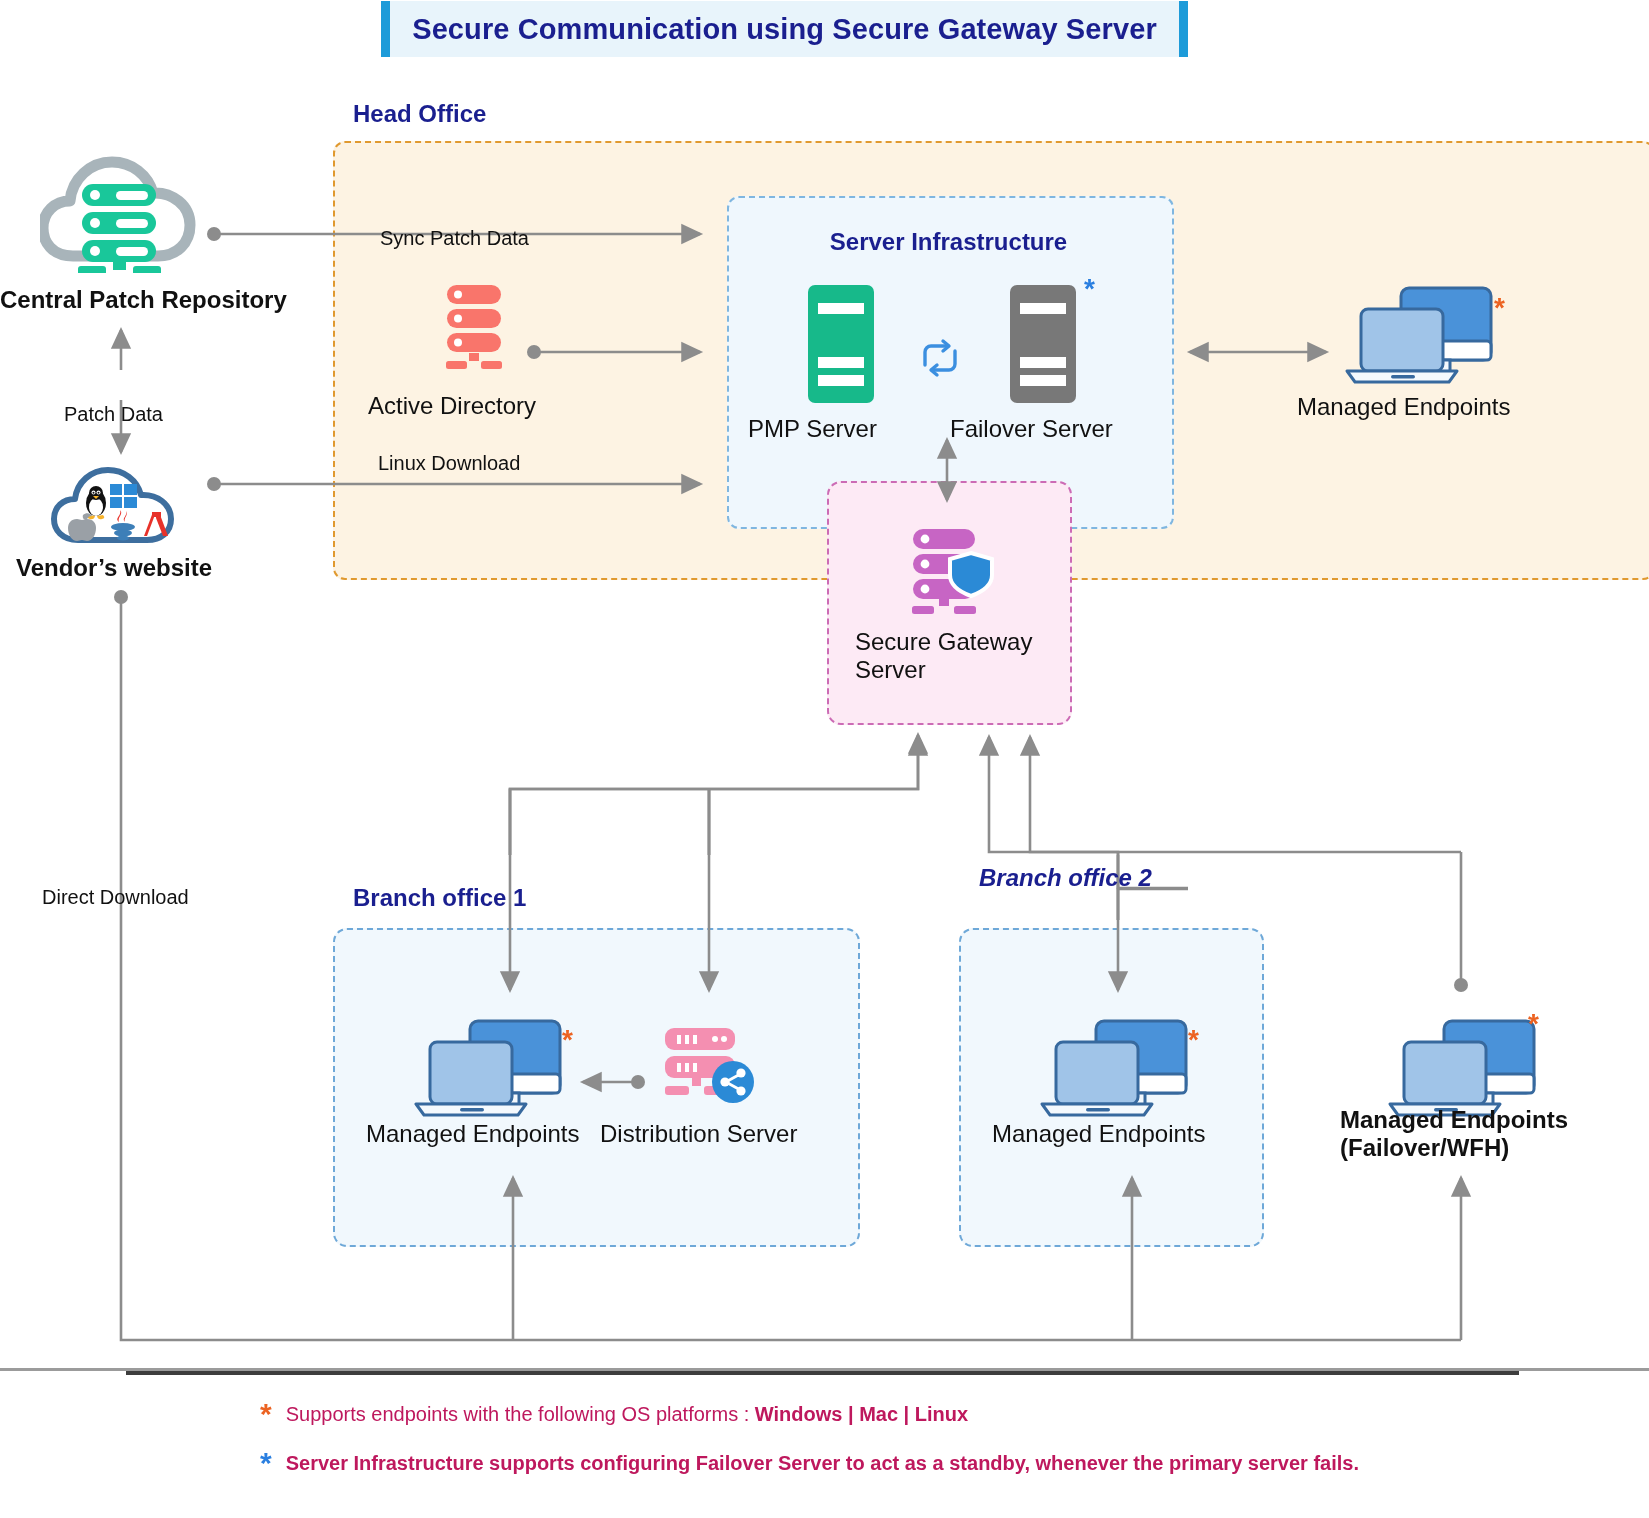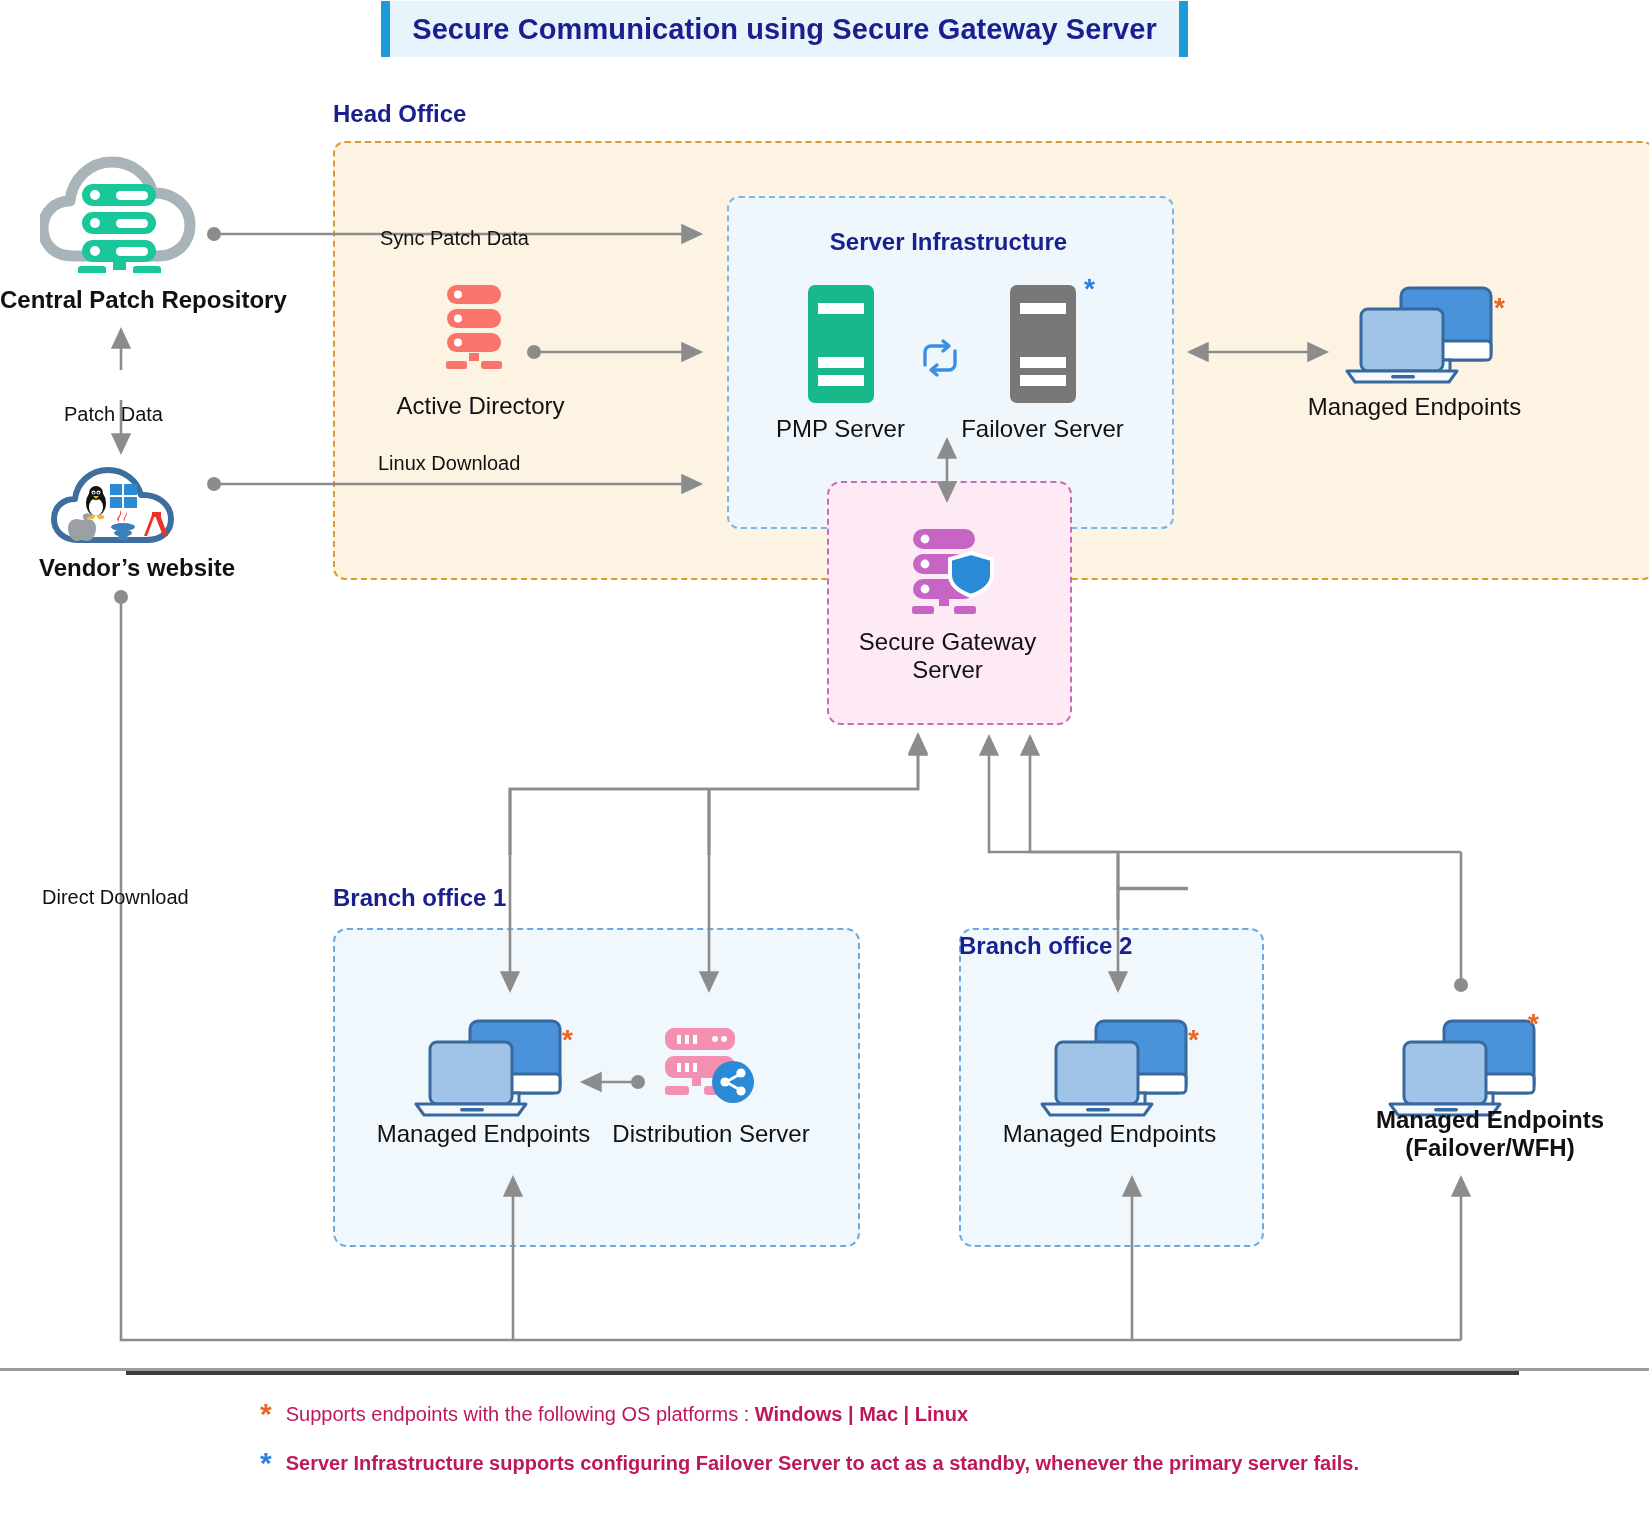--- a/index.html
+++ b/index.html
@@ -2,21 +2,21 @@
 <html><head>
 <meta charset="utf-8">
 <style>
   html,body{margin:0;padding:0;background:#ffffff;}
   body{
     font-family:"Liberation Sans", sans-serif;
     width:1649px;height:1518px;position:relative;overflow:hidden;
     -webkit-font-smoothing:antialiased;
   }
   .stage{position:absolute;left:0;top:0;width:1649px;height:1518px;}
-  .abs{position:absolute;text-align:center;}
+  .abs{position:absolute;}
 
   
   .titlebar{
     left:381px;top:1px;width:807px;height:56px;
     background:#e8f4fb;display:flex;align-items:center;justify-content:center;
   }
   .titlebar .accent-left{position:absolute;left:0;top:0;width:9px;height:56px;background:#1d9bd9;}
   .titlebar .accent-right{position:absolute;right:0;top:0;width:9px;height:56px;background:#1d9bd9;}
   .title-text{
     font-size:29px;font-weight:bold;color:#1a1f8f;letter-spacing:.1px;
@@ -42,24 +42,24 @@
   .zone-branch1{
     left:333px;top:928px;width:523px;height:315px;
     background:#f1f8fd;border:2px dashed #6ea8d8;border-radius:14px;
   }
   .zone-branch2{
     left:959px;top:928px;width:301px;height:315px;
     background:#f1f8fd;border:2px dashed #6ea8d8;border-radius:14px;
   }
 
   
-  .zone-title{font-size:24px;font-weight:bold;color:#1a1f8f;white-space:nowrap;}
+  .zone-title{font-size:24px;font-weight:bold;color:#1a1f8f;white-space:nowrap;margin-left:20px;}
   .t-head{left:333px;top:100px;}
   .t-b1{left:333px;top:884px;}
-  .t-b2{left:959px;top:932px;}
+  .t-b2{left:959px;top:864px;font-style:italic;}
 
   .sub-title{
     font-size:24px;font-weight:bold;color:#1a1f8f;white-space:nowrap;
     left:727px;top:228px;width:443px;text-align:center;
   }
 
   
   .nlabel{
     font-size:24px;color:#111;white-space:nowrap;
   }

